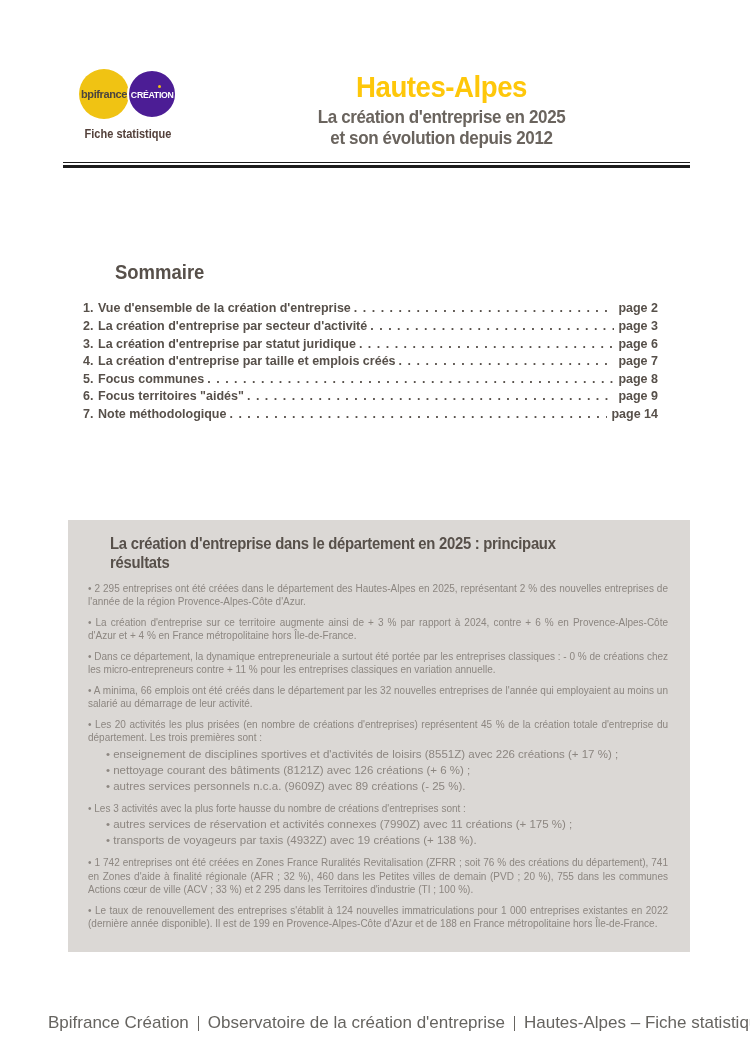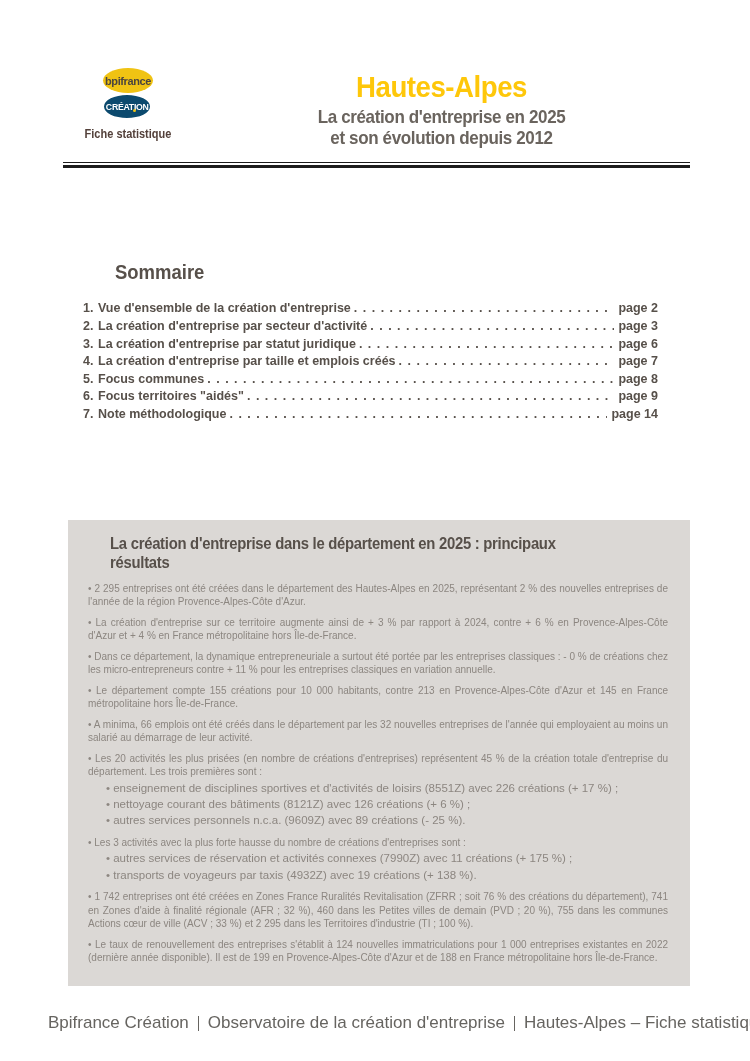--- a/index.html
+++ b/index.html
@@ -13,28 +13,28 @@
     overflow: hidden;
   }
 
   
   .header {
     display: flex;
     align-items: flex-start;
     padding: 68px 60px 0 63px;
   }
   .logo-block { width: 130px; flex: 0 0 130px; text-align: center; }
-  .logo-circles { display: flex; justify-content: center; align-items: center; height: 52px; flex-direction: column; }
+  .logo-circles { display: flex; justify-content: center; align-items: center; height: 52px; }
   .circle {
     width: 50px; height: 50px; border-radius: 50%;
     display: flex; align-items: center; justify-content: center;
     position: relative;
   }
   .circle.yellow { background: #f0c313; z-index: 1; }
-  .circle.brown  { background: #0c4a6e; margin-left: -2px; z-index: 2; border: 2px solid #ffffff; }
+  .circle.brown  { background: #4c1d95; margin-left: -2px; z-index: 2; border: 2px solid #ffffff; }
   .circle.yellow span {
     color: #4a443f; font-size: 11px; font-weight: bold; letter-spacing: -0.4px;
   }
   .circle.brown span {
     color: #ffffff; font-size: 9.5px; font-weight: bold; letter-spacing: -0.3px;
     transform: scaleX(0.92);
   }
   .i-dot {
     position: absolute; top: 14px; left: 50%; margin-left: 6px;
     width: 3px; height: 3px; border-radius: 50%; background: #f0c313;
@@ -190,21 +190,20 @@
       <span class="toc-page">page 14</span>
     </div>
   </div>
 
   <div class="results-box">
     <div class="box-title">La création d'entreprise dans le département en 2025 : principaux résultats</div>
 
     <p class="bullet">• 2 295 entreprises ont été créées dans le département des Hautes-Alpes en 2025, représentant 2 % des nouvelles entreprises de l'année de la région Provence-Alpes-Côte d'Azur.</p>
     <p class="bullet">• La création d'entreprise sur ce territoire augmente ainsi de + 3 % par rapport à 2024, contre + 6 % en Provence-Alpes-Côte d'Azur et + 4 % en France métropolitaine hors Île-de-France.</p>
     <p class="bullet">• Dans ce département, la dynamique entrepreneuriale a surtout été portée par les entreprises classiques : - 0 % de créations chez les micro-entrepreneurs contre + 11 % pour les entreprises classiques en variation annuelle.</p>
-    <p class="bullet">• Le département compte 155 créations pour 10 000 habitants, contre 213 en Provence-Alpes-Côte d'Azur et 145 en France métropolitaine hors Île-de-France.</p>
     <p class="bullet">• A minima, 66 emplois ont été créés dans le département par les 32 nouvelles entreprises de l'année qui employaient au moins un salarié au démarrage de leur activité.</p>
 
     <p class="bullet with-subs">• Les 20 activités les plus prisées (en nombre de créations d'entreprises) représentent 45 % de la création totale d'entreprise du département. Les trois premières sont :</p>
     <div class="sub-group">
       <p class="sub-bullet">• enseignement de disciplines sportives et d'activités de loisirs (8551Z) avec 226 créations (+ 17 %) ;</p>
       <p class="sub-bullet">• nettoyage courant des bâtiments (8121Z) avec 126 créations (+ 6 %) ;</p>
       <p class="sub-bullet">• autres services personnels n.c.a. (9609Z) avec 89 créations (- 25 %).</p>
     </div>
 
     <p class="bullet with-subs">• Les 3 activités avec la plus forte hausse du nombre de créations d'entreprises sont :</p>

